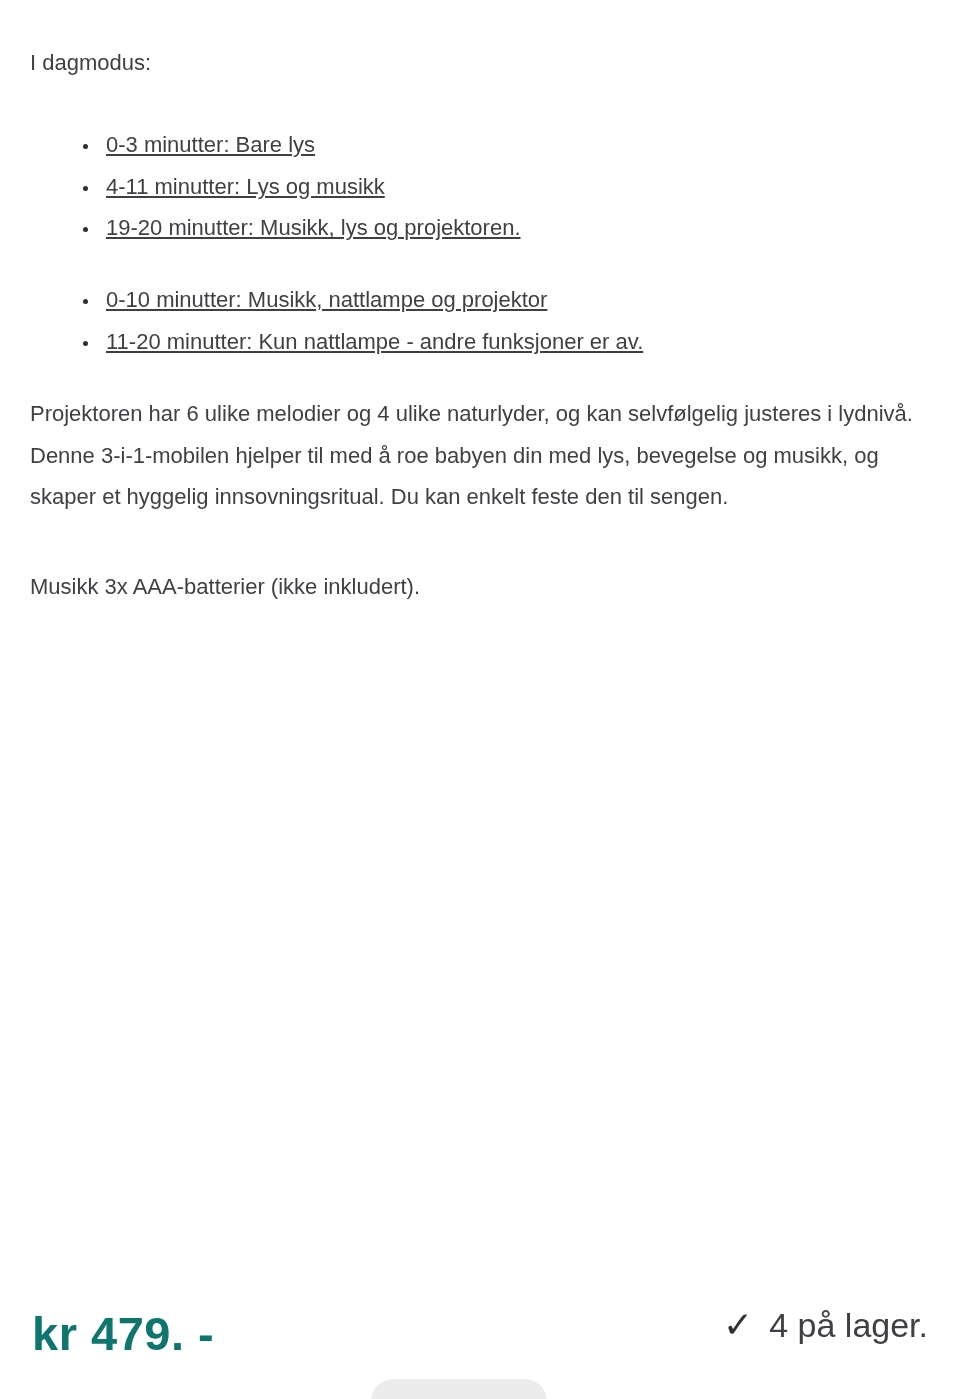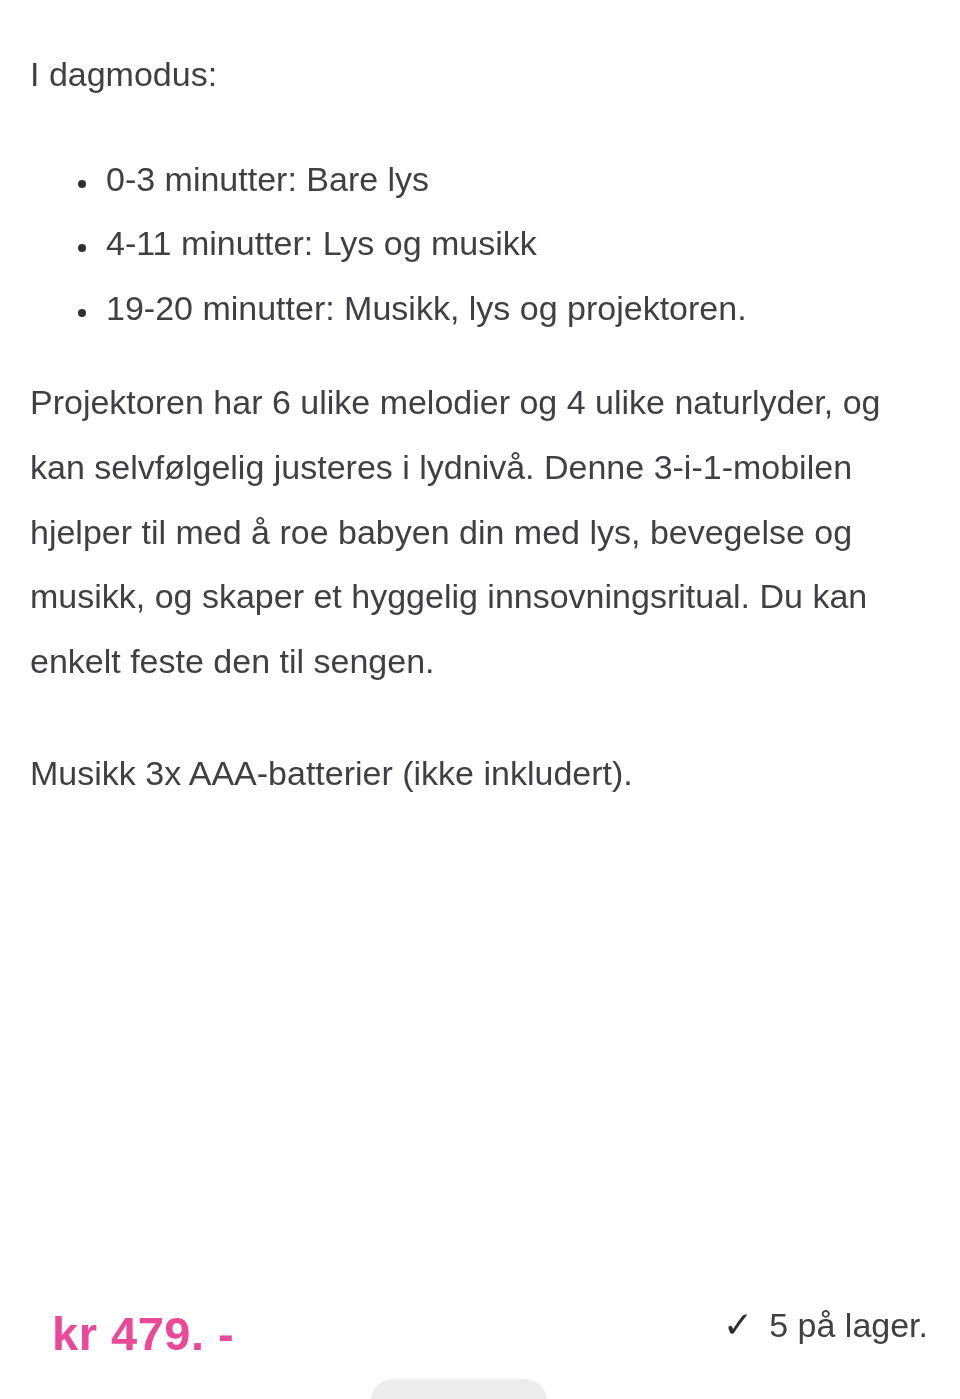--- a/index.html
+++ b/index.html
@@ -10,31 +10,32 @@
   body {
     width: 960px;
     height: 1399px;
     overflow: hidden;
     position: relative;
     font-family: "Liberation Sans", "DejaVu Sans", sans-serif;
     color: #3f3f44;
   }
   .content {
     padding: 42px 30px 0 30px;
-    font-size: 34px;
+    font-size: 22px;
     line-height: 1.9;
   }
   .mode-heading {
     margin: 0 0 40px 0;
     font-weight: 400;
   }
   .mode-list {
     margin: 0 0 30px 0;
     padding: 0 0 0 70px;
     list-style: disc;
+    text-decoration: underline;
   }
   .mode-list li {
     padding-left: 6px;
   }
   .mode-list li::marker {
     font-size: 0.75em;
     color: #2f2f33;
   }
   .mode-list.night li {
     max-width: 600px;
@@ -103,33 +104,37 @@
 
     <p class="mode-heading">I dagmodus:</p>
 
     <ul class="mode-list">
       <li>0-3 minutter: Bare lys</li>
       <li>4-11 minutter: Lys og musikk</li>
       <li>19-20 minutter: Musikk, lys og projektoren.</li>
     </ul>
 
 
+    <ul class="mode-list night">
+      <li>0-10 minutter: Musikk, nattlampe og projektor</li>
+      <li>11-20 minutter: Kun nattlampe - andre funksjoner er av.</li>
+    </ul>
 
     <p class="description">Projektoren har 6 ulike melodier og 4 ulike naturlyder, og kan selvfølgelig justeres i lydnivå. Denne 3-i-1-mobilen hjelper til med å roe babyen din med lys, bevegelse og musikk, og skaper et hyggelig innsovningsritual. Du kan enkelt feste den til sengen.</p>
 
     <p class="battery-note">Musikk 3x AAA-batterier (ikke inkludert).</p>
 
   </main>
 
   <footer class="purchase-bar">
 
-    <div class="price" style="color: #ec4899; margin-left: 20px;">kr 479. -</div>
+    <div class="price" style="color: #0f766e;">kr 479. -</div>
 
     <div class="stock">
       <span class="check">✓</span>
-      <span>5 på lager.</span>
+      <span>4 på lager.</span>
     </div>
 
     <button class="bottom-pill"></button>
 
   </footer>
 
 </div>
 
 </body></html>

